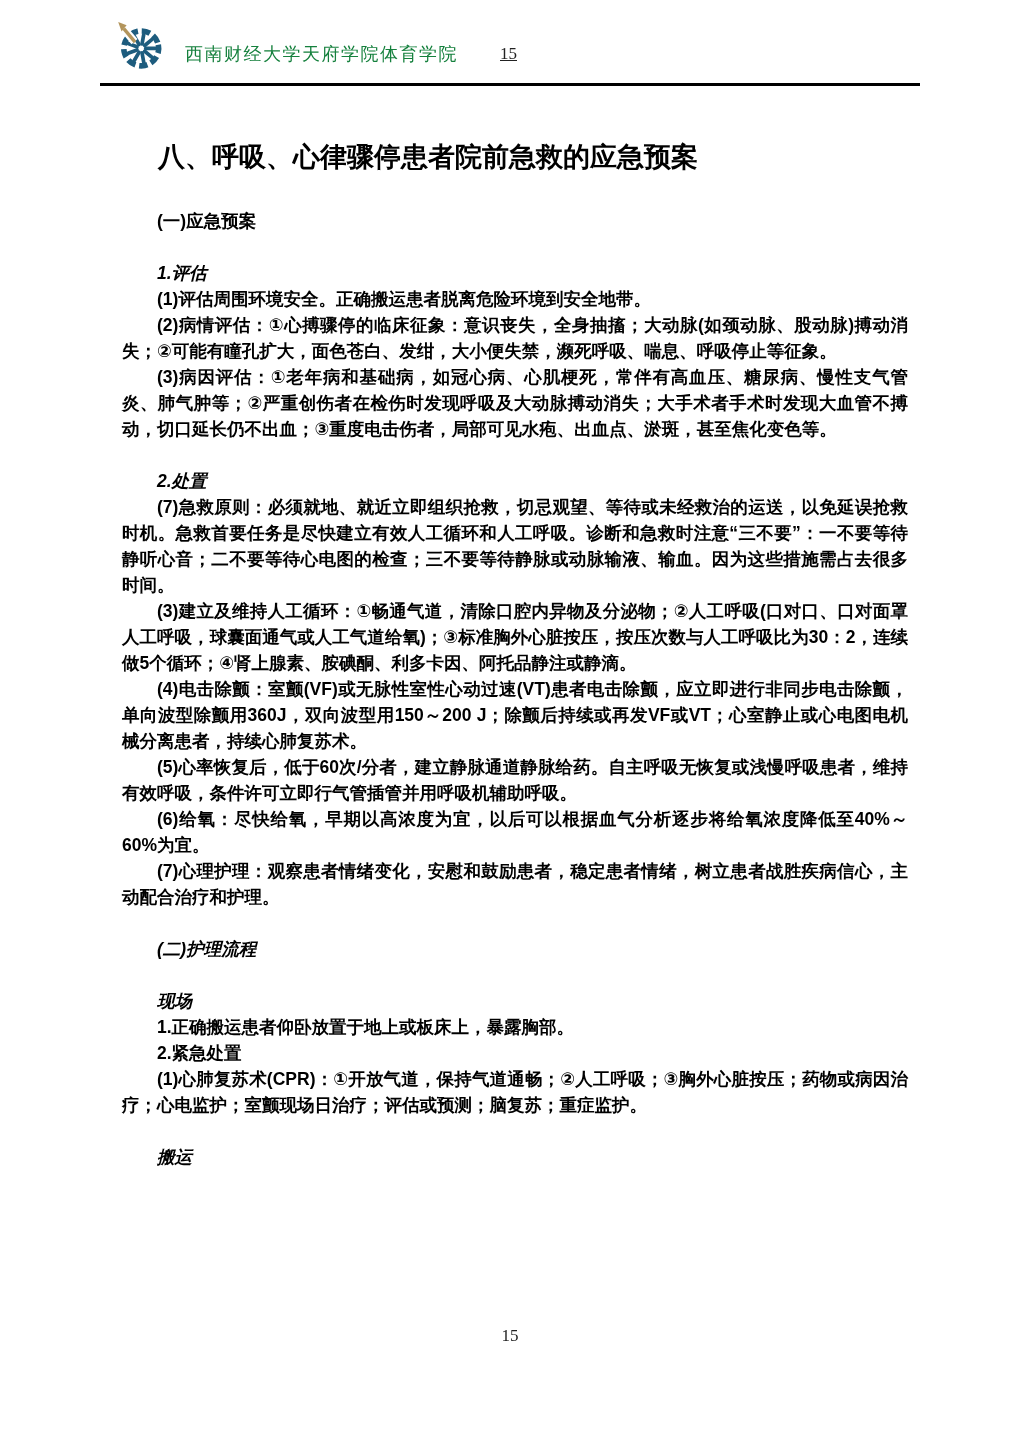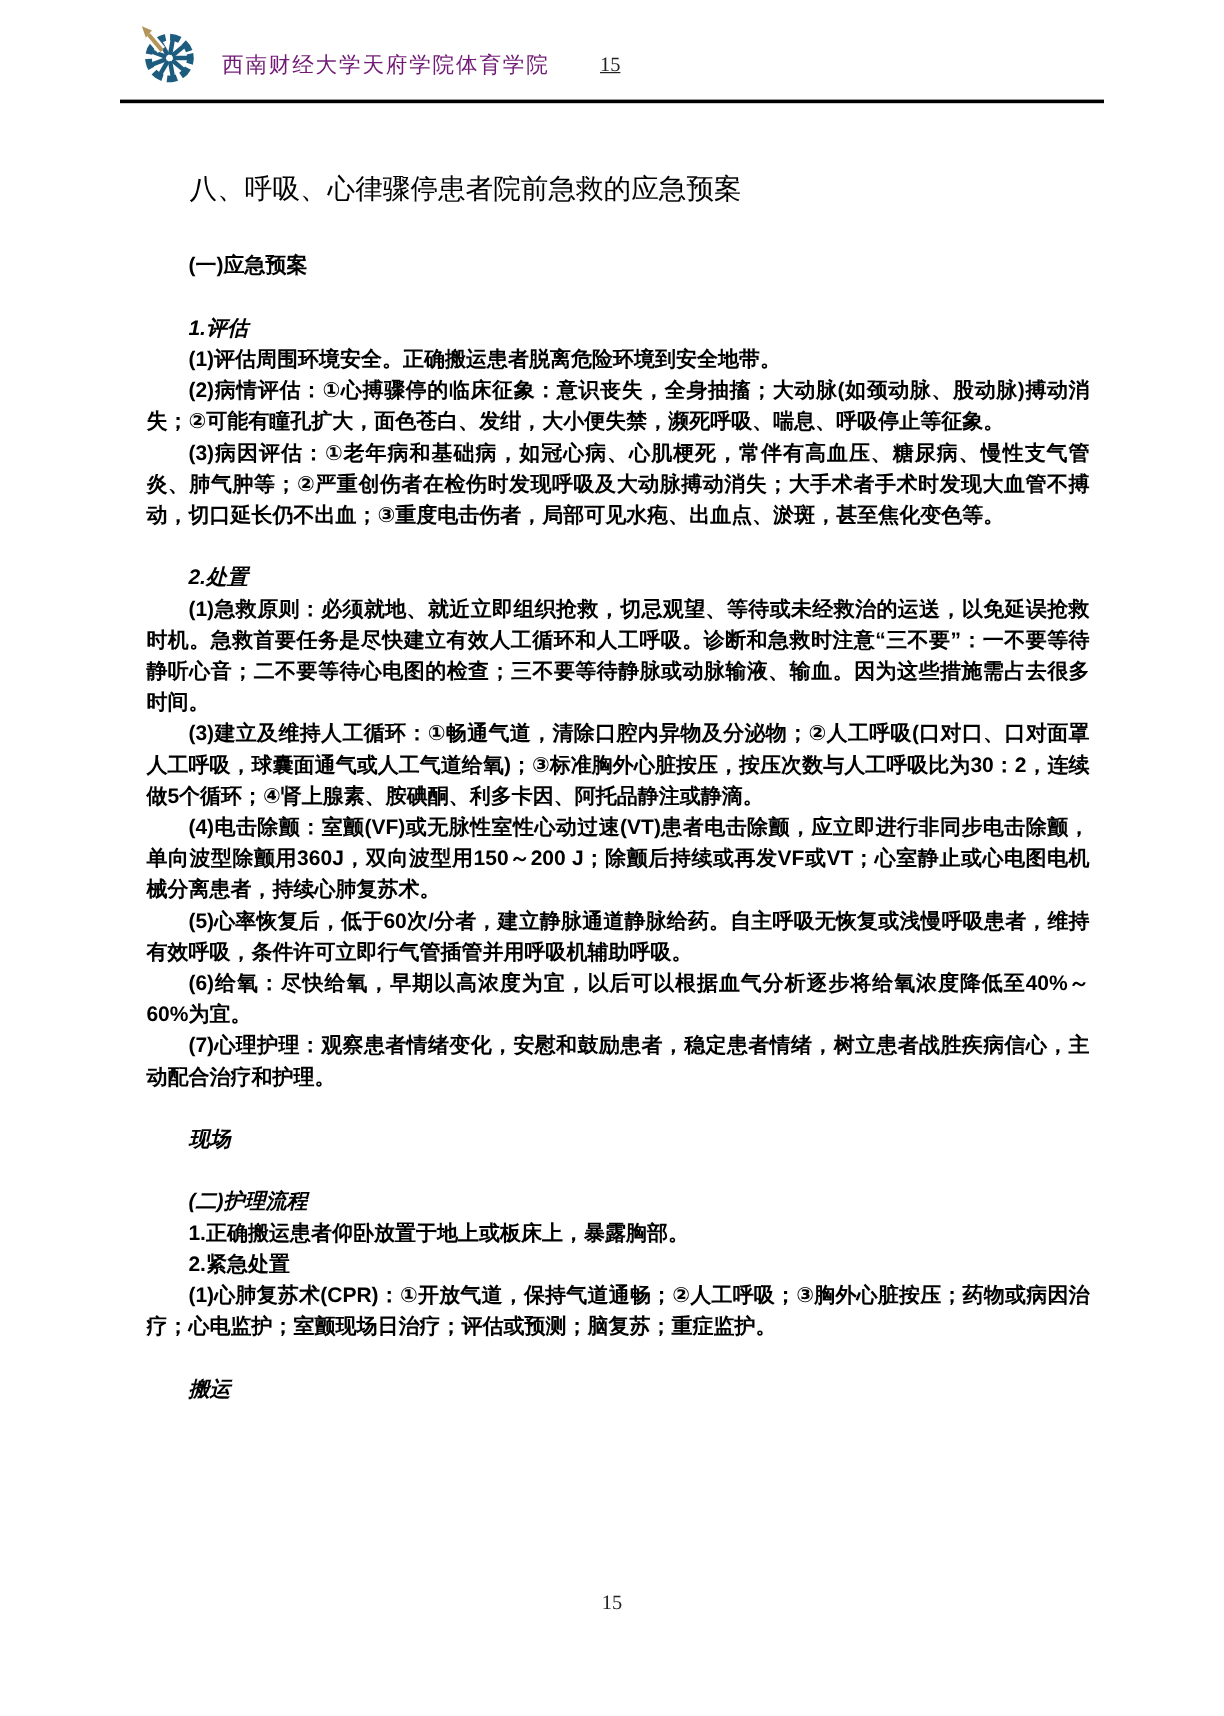--- a/index.html
+++ b/index.html
@@ -6,37 +6,37 @@
   .page {
     position:relative; width:1020px; height:1430px;
     background:#ffffff; color:#000; overflow:hidden;
   }
   
   .header-bar { position:absolute; left:100px; top:0; width:820px; height:90px; }
   .logo { position:absolute; left:12px; top:18px; width:54px; height:54px; }
   .inst-name {
     position:absolute; left:85px; top:42px;
     font-family:"Liberation Serif", serif; font-size:18px; letter-spacing:1.5px;
-    color:#701a75; white-space:nowrap;
+    color:#15803d; white-space:nowrap;
   }
   .header-pageno {
     position:absolute; left:400px; top:44px;
     font-family:"Liberation Serif", serif; font-size:17px;
     text-decoration:underline; color:#222;
   }
   .header-rule { position:absolute; left:0; top:83px; width:820px; height:3px; background:#000; }
   
   .content {
     position:absolute; left:122px; top:130px; width:786px;
     font-family:"Liberation Sans","DejaVu Sans",sans-serif;
     font-weight:bold; font-size:17.5px; line-height:26px;
     text-align:justify; color:#000;
   }
   .doc-title {
-    font-size:23px; line-height:34px; font-weight:normal;
+    font-size:27px; line-height:34px; font-weight:bold;
     margin:10px 0 34px 0; padding-left:36px; text-align:left;
   }
   .para { margin:0; text-indent:2em; }
   .para.gap { margin-top:26px;font-style:italic; }
   
   .footer {
     position:absolute; left:0; top:1326px; width:1020px; text-align:center;
     font-family:"Liberation Serif", serif; font-size:17px; color:#222;
   }
 </style>
@@ -70,28 +70,28 @@
 
   <div class="content">
     <div class="doc-title">八、呼吸、心律骤停患者院前急救的应急预案</div>
     <div>
         <p class="para section-heading">(一)应急预案</p>
         <p class="para numbered-heading gap">1.评估</p>
         <p class="para body">(1)评估周围环境安全。正确搬运患者脱离危险环境到安全地带。</p>
         <p class="para body">(2)病情评估：①心搏骤停的临床征象：意识丧失，全身抽搐；大动脉(如颈动脉、股动脉)搏动消失；②可能有瞳孔扩大，面色苍白、发绀，大小便失禁，濒死呼吸、喘息、呼吸停止等征象。</p>
         <p class="para body">(3)病因评估：①老年病和基础病，如冠心病、心肌梗死，常伴有高血压、糖尿病、慢性支气管炎、肺气肿等；②严重创伤者在检伤时发现呼吸及大动脉搏动消失；大手术者手术时发现大血管不搏动，切口延长仍不出血；③重度电击伤者，局部可见水疱、出血点、淤斑，甚至焦化变色等。</p>
         <p class="para numbered-heading gap">2.处置</p>
-        <p class="para body">(1)急救原则：必须就地、就近立即组织抢救，切忌观望、等待或未经救治的运送，以免延误抢救时机。急救首要任务是尽快建立有效人工循环和人工呼吸。诊断和急救时注意“三不要”：一不要等待静听心音；二不要等待心电图的检查；三不要等待静脉或动脉输液、输血。因为这些措施需占去很多时间。</p>
+        <p class="para body">(7)急救原则：必须就地、就近立即组织抢救，切忌观望、等待或未经救治的运送，以免延误抢救时机。急救首要任务是尽快建立有效人工循环和人工呼吸。诊断和急救时注意“三不要”：一不要等待静听心音；二不要等待心电图的检查；三不要等待静脉或动脉输液、输血。因为这些措施需占去很多时间。</p>
         <p class="para body">(3)建立及维持人工循环：①畅通气道，清除口腔内异物及分泌物；②人工呼吸(口对口、口对面罩人工呼吸，球囊面通气或人工气道给氧)；③标准胸外心脏按压，按压次数与人工呼吸比为30：2，连续做5个循环；④肾上腺素、胺碘酮、利多卡因、阿托品静注或静滴。</p>
         <p class="para body">(4)电击除颤：室颤(VF)或无脉性室性心动过速(VT)患者电击除颤，应立即进行非同步电击除颤，单向波型除颤用360J，双向波型用150～200 J；除颤后持续或再发VF或VT；心室静止或心电图电机械分离患者，持续心肺复苏术。</p>
         <p class="para body">(5)心率恢复后，低于60次/分者，建立静脉通道静脉给药。自主呼吸无恢复或浅慢呼吸患者，维持有效呼吸，条件许可立即行气管插管并用呼吸机辅助呼吸。</p>
         <p class="para body">(6)给氧：尽快给氧，早期以高浓度为宜，以后可以根据血气分析逐步将给氧浓度降低至40%～60%为宜。</p>
         <p class="para body">(7)心理护理：观察患者情绪变化，安慰和鼓励患者，稳定患者情绪，树立患者战胜疾病信心，主动配合治疗和护理。</p>
+        <p class="para section-heading gap">(二)护理流程</p>
         <p class="para label gap">现场</p>
-        <p class="para section-heading gap">(二)护理流程</p>
         <p class="para body">1.正确搬运患者仰卧放置于地上或板床上，暴露胸部。</p>
         <p class="para label">2.紧急处置</p>
         <p class="para body">(1)心肺复苏术(CPR)：①开放气道，保持气道通畅；②人工呼吸；③胸外心脏按压；药物或病因治疗；心电监护；室颤现场日治疗；评估或预测；脑复苏；重症监护。</p>
         <p class="para label gap">搬运</p>
       </div>
   </div>
 
   <div class="footer">15</div>
 
 </div>

